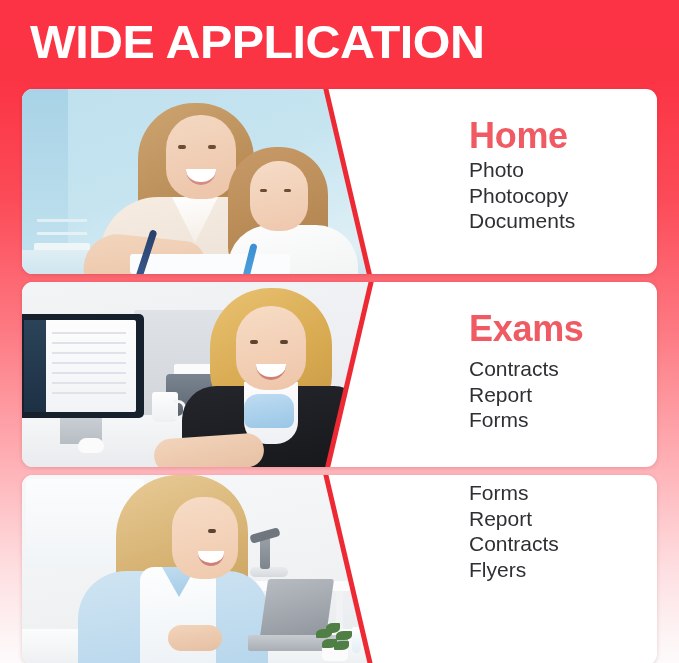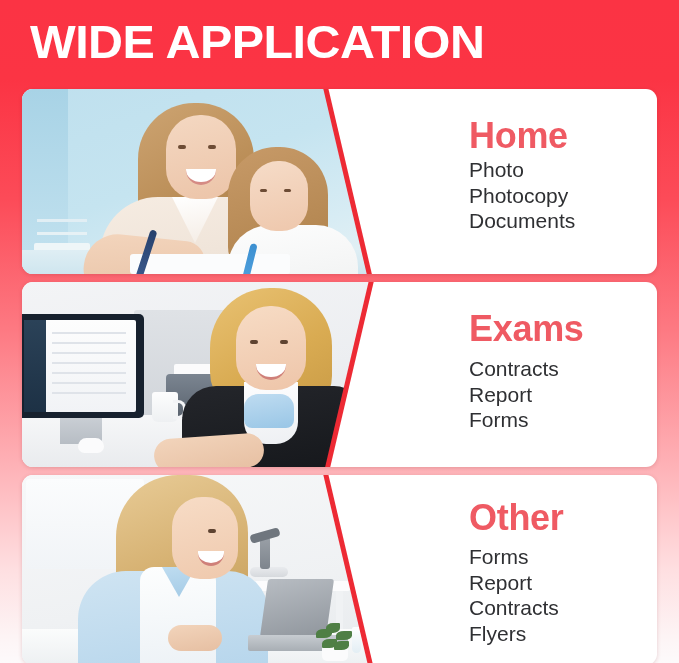--- a/index.html
+++ b/index.html
@@ -376,21 +376,20 @@
           <i style="left:2px;  top:6px;  width:16px; height:9px;"></i>
           <i style="left:12px; top:0px;  width:14px; height:10px;"></i>
           <i style="left:22px; top:8px;  width:16px; height:9px;"></i>
           <i style="left:8px;  top:16px; width:15px; height:9px;"></i>
           <i style="left:20px; top:18px; width:15px; height:9px;"></i>
         </div>
       </div>
     </div>
     <div class="rule slant-right"></div>
     <div class="panel">
-      <div class="cat-title">Other</div>
       <ul class="cat-list">
         <li>Forms</li>
         <li>Report</li>
         <li>Contracts</li>
         <li>Flyers</li>
       </ul>
     </div>
   </div>
 
 </div>

